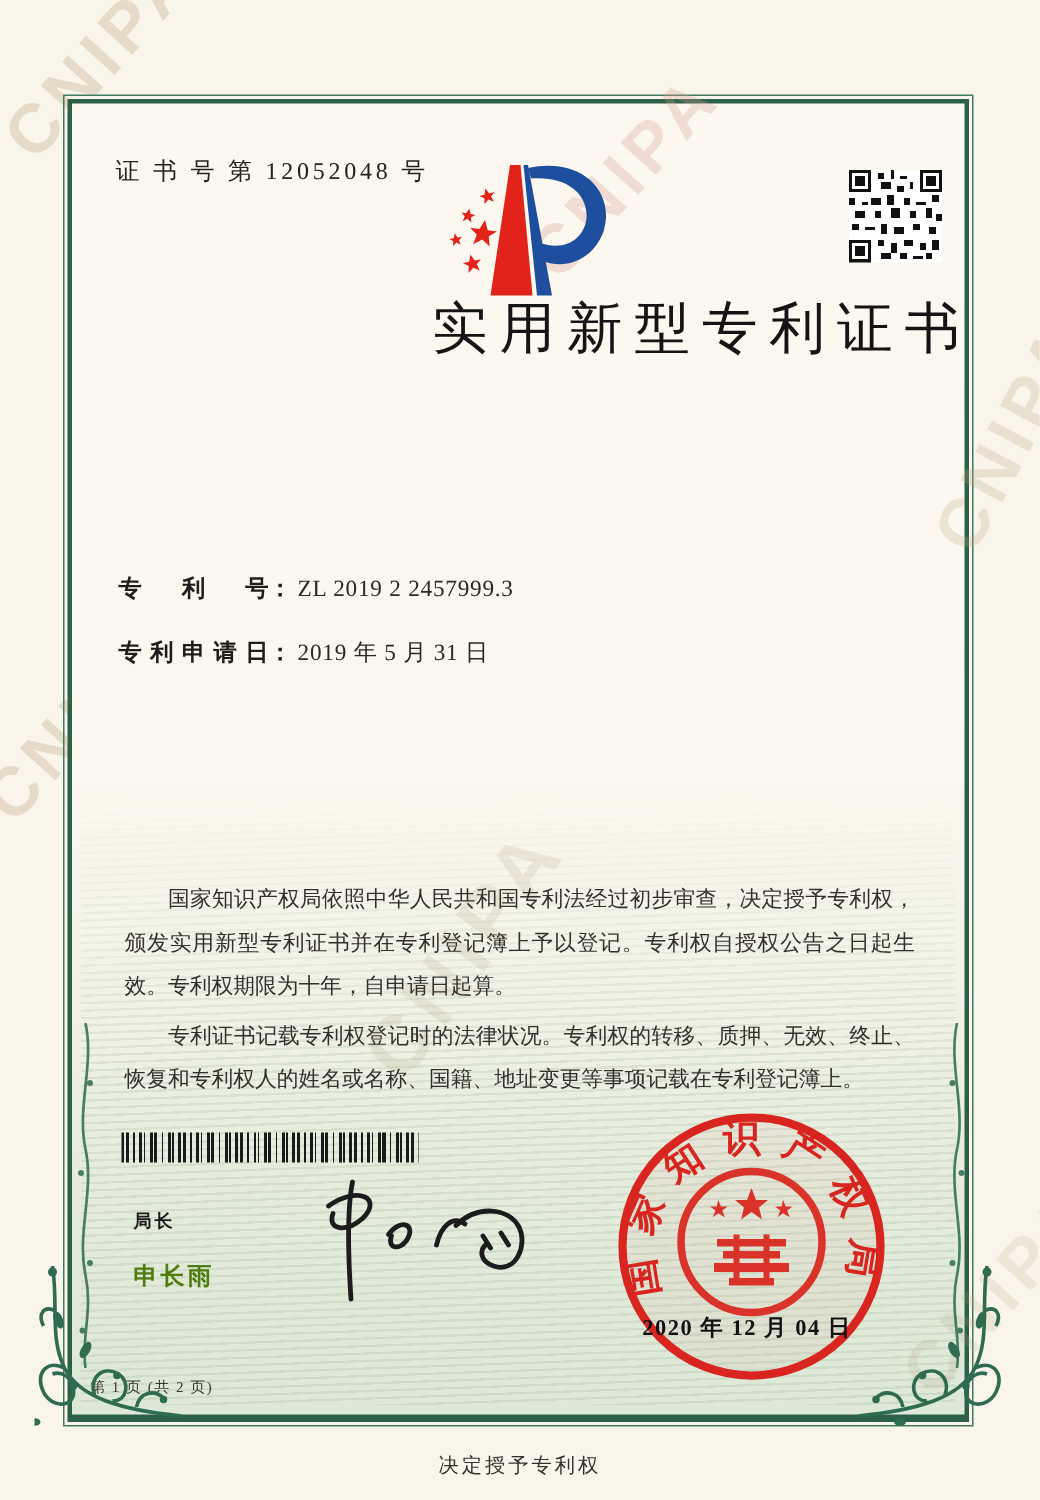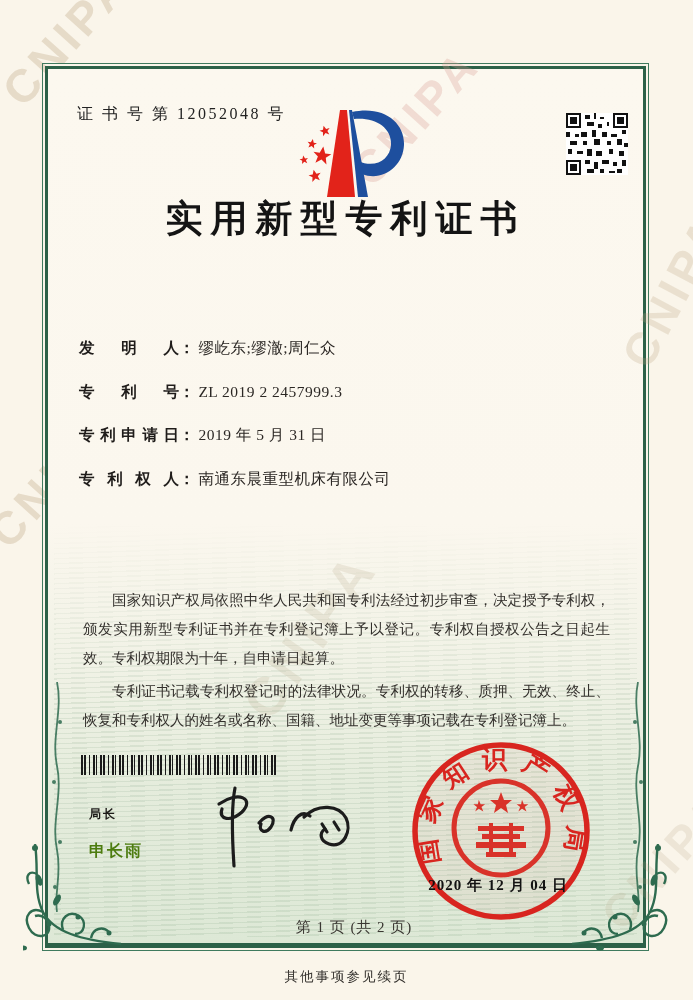--- a/index.html
+++ b/index.html
@@ -35,22 +35,22 @@
     background:repeating-linear-gradient(178deg,rgba(110,150,115,.14) 0 1.5px,rgba(255,255,255,0) 1.5px 5px);
     -webkit-mask-image:linear-gradient(to bottom,transparent 0,#000 45%);
     mask-image:linear-gradient(to bottom,transparent 0,#000 45%);
   }
   .layer{position:absolute;inset:0;z-index:2}
 
   .cert-no{position:absolute;left:34px;top:40px;font-size:16px;letter-spacing:2.5px;color:#222}
   .logo{position:absolute;left:235px;top:42px}
   .qr{position:absolute;left:523px;top:49px}
   .title{
-    position:absolute;left:0;right:0;top:130px;text-align:center;
-    font-size:37px;font-weight:bold;letter-spacing:8px;color:#141414;
+    position:absolute;left:0;right:0;top:130px;text-align:right;
+    font-size:37px;font-weight:normal;letter-spacing:8px;color:#141414;
   }
   .row{position:absolute;left:36px;font-size:15.5px;white-space:nowrap}
   .f-label{display:inline-block;width:100px;text-align:justify;text-align-last:justify;font-weight:bold;color:#1f1c1a;vertical-align:bottom}
   .f-colon{font-weight:bold;color:#1f1c1a}
   .f-value{color:#2b2724;letter-spacing:.5px}
   .grant2{position:absolute;left:300px;top:0;white-space:nowrap}
   .g-label{display:inline-block;width:88px;text-align:justify;text-align-last:justify;font-weight:bold;color:#1f1c1a;vertical-align:bottom}
 
   .paras{position:absolute;left:36px;right:34px;top:518px;font-size:14.5px;line-height:29px;color:#33302c;text-align:justify}
   .paras p{margin:4px;text-indent:2em}
@@ -61,21 +61,21 @@
   }
   .director-title{position:absolute;left:46px;top:742px;font-size:12px;font-weight:bold;color:#1d1b19;letter-spacing:2px}
   .director-name{position:absolute;left:46px;top:777px;font-size:16px;font-weight:bold;color:#4d7c0f;letter-spacing:2px}
   .signature{position:absolute;left:158px;top:712px}
 
   .seal{position:absolute;left:353px;top:662px}
   .seal-date{
     position:absolute;left:355px;top:812px;width:200px;text-align:center;
     font-size:15px;color:#121212;letter-spacing:1px;z-index:3;font-weight:bold;
   }
-  .page-indicator{position:absolute;left:17px;right:0;top:854px;text-align:center;font-size:15px;color:#3a3732;letter-spacing:1px}
+  .page-indicator{position:absolute;left:17px;right:0;top:854px;font-size:10px;color:#3a3732;letter-spacing:1px}
 
   .ornament{position:absolute;z-index:3}
   .orn-left{left:-20px;top:780px}
   .orn-right{left:527px;top:780px;transform:scaleX(-1)}
   .vine{position:absolute;z-index:2;opacity:.85}
   .vine-left{left:7px;top:618px}
   .vine-right{left:588px;top:618px;transform:scaleX(-1)}
 
   .footer-note{
     position:absolute;left:0;right:0;top:968px;text-align:center;
@@ -159,35 +159,27 @@
           <rect x="26" y="22" width="2" height="3"></rect>
         <rect x="10" y="26" width="3" height="2"></rect>
           <rect x="16" y="26" width="2" height="2"></rect>
           <rect x="20" y="27" width="3" height="1"></rect>
         <rect x="24" y="26" width="2" height="2"></rect>
       </g>
     </svg>
 
     <div class="title">实用新型专利证书</div>
 
-    <div class="row" style="top:274px">
-      <span class="f-label">发明人</span><span class="f-colon">：</span>
-      <span class="f-value">缪屹东;缪澈;周仁众</span>
-    </div>
     <div class="row" style="top:318px">
       <span class="f-label">专利号</span><span class="f-colon">：</span>
       <span class="f-value">ZL 2019 2 2457999.3</span>
     </div>
     <div class="row" style="top:361px">
       <span class="f-label">专利申请日</span><span class="f-colon">：</span>
       <span class="f-value">2019 年 5 月 31 日</span>
-    </div>
-    <div class="row" style="top:405px">
-      <span class="f-label">专利权人</span><span class="f-colon">：</span>
-      <span class="f-value">南通东晨重型机床有限公司</span>
     </div>
 
     <div class="paras">
       <p>国家知识产权局依照中华人民共和国专利法经过初步审查，决定授予专利权，颁发实用新型专利证书并在专利登记簿上予以登记。专利权自授权公告之日起生效。专利权期限为十年，自申请日起算。</p>
       <p>专利证书记载专利权登记时的法律状况。专利权的转移、质押、无效、终止、恢复和专利权人的姓名或名称、国籍、地址变更等事项记载在专利登记簿上。</p>
     </div>
 
     <div class="barcode"></div>
 
     <div class="director-title">局长</div>
@@ -283,13 +275,13 @@
         <circle cx="26" cy="80" r="2.5"></circle>
         <circle cx="55" cy="73" r="2.5"></circle>
         <circle cx="86" cy="89" r="2.5"></circle>
       <ellipse cx="34" cy="56" rx="3" ry="6" transform="rotate(30 34 56)"></ellipse>
       <ellipse cx="16" cy="36" rx="3" ry="6" transform="rotate(-20 16 36)"></ellipse>
       <ellipse cx="70" cy="104" rx="4" ry="2.5"></ellipse>
     </g>
   </svg>
 </div>
 
-<div class="footer-note">其他事项参见续页</div>
+<div class="footer-note">决定授予专利权</div>
 
 </body></html>

